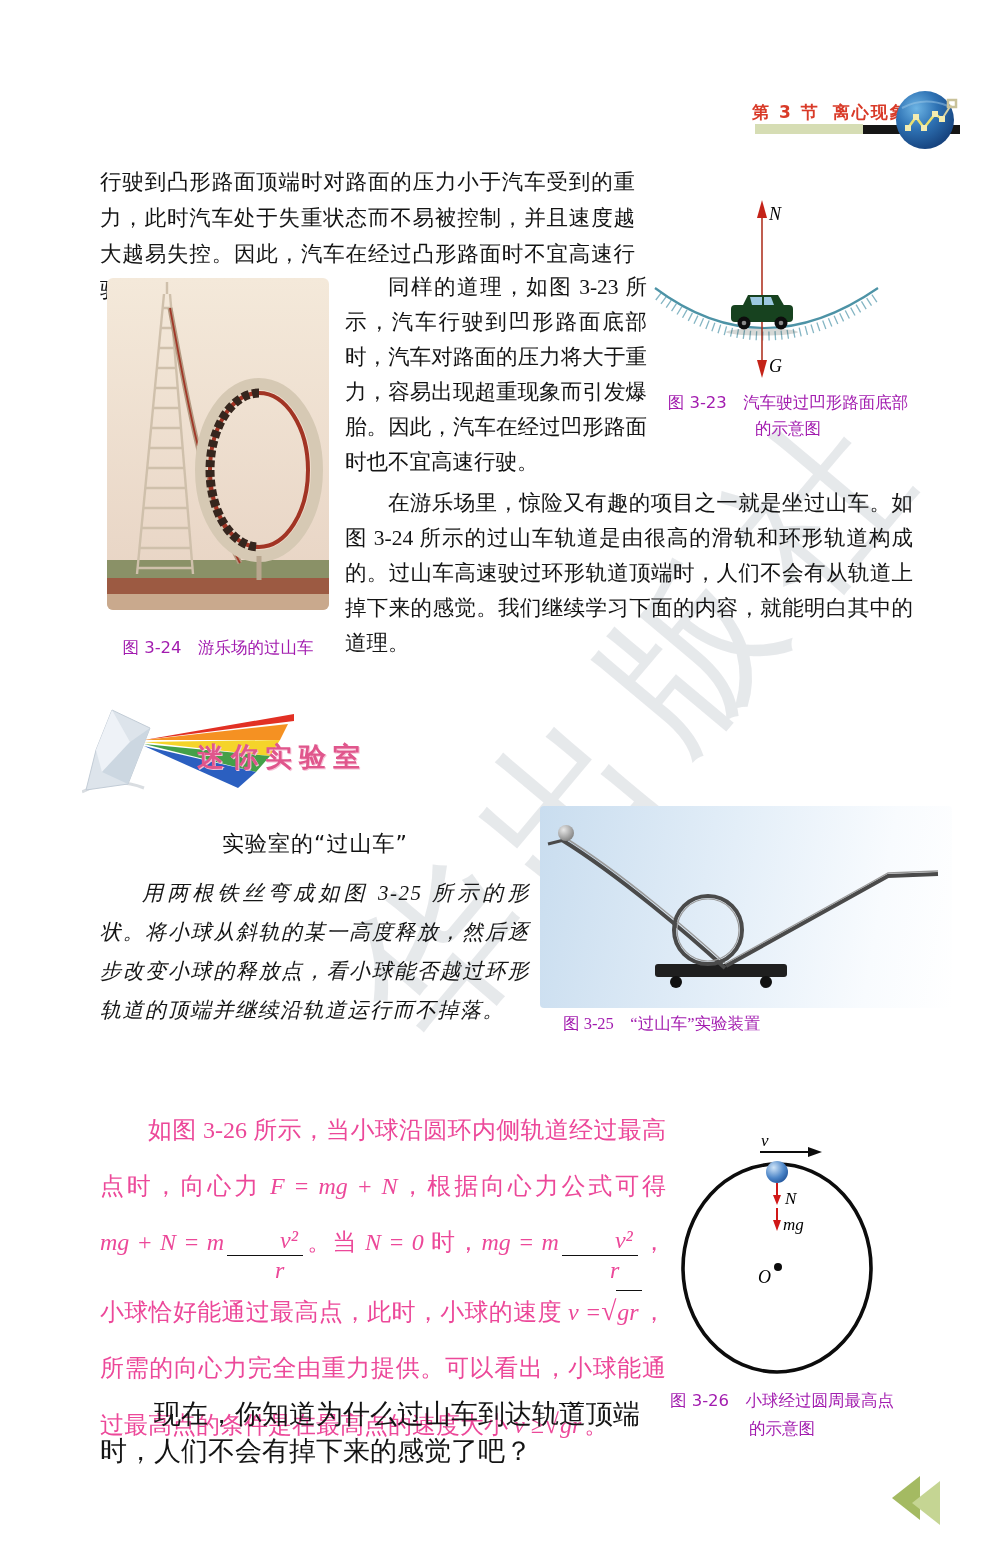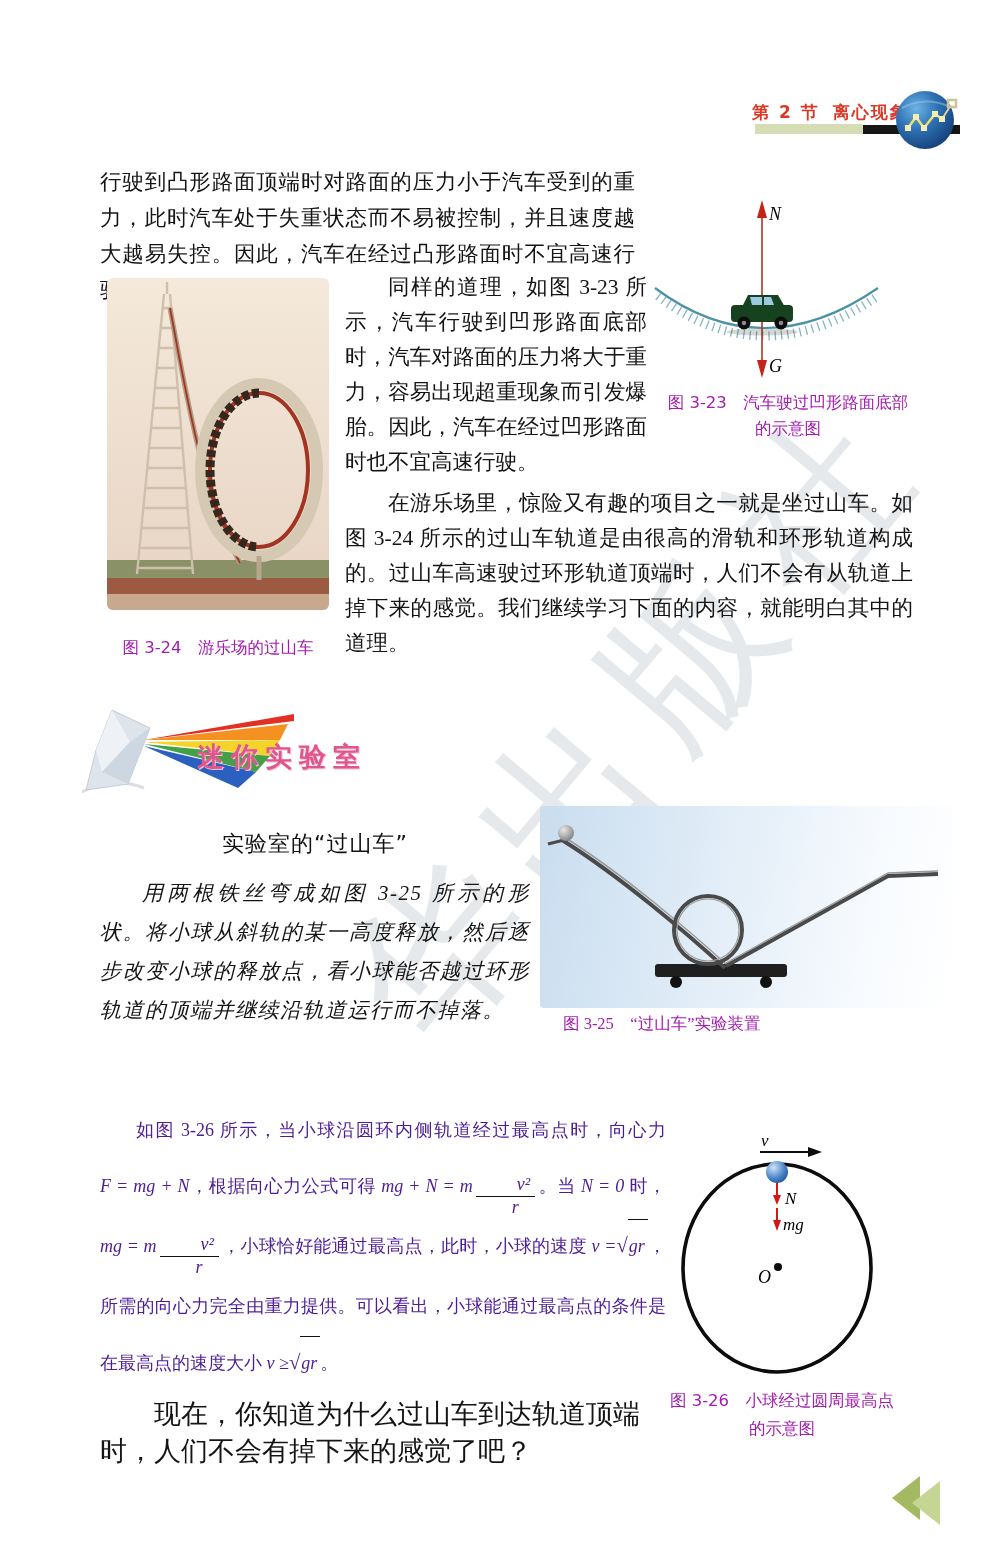--- a/index.html
+++ b/index.html
@@ -74,33 +74,33 @@
   }
   .fig25-photo {
     position:absolute; left:540px; top:806px; width:412px; height:202px; z-index:1;
     background:linear-gradient(100deg,#c9ddEF 0%, #e3eef8 45%, #f8fbfe 80%, #ffffff 100%);
     border-radius:4px;
   }
   .fig25-cap { left:563px; top:1013px;font-family:Liberation Serif, serif; }
   
   .physics {
     position:absolute; left:100px; top:1102px; width:566px; z-index:1; margin:0;
-    font-size:18px; line-height:56px; text-align:justify; color:#4c1d95;
+    font-size:24px; line-height:56px; text-align:justify; color:#ec4899;
     text-indent:2em;
   }
   .math { font-family:"Liberation Serif","DejaVu Serif",serif; font-style:italic; white-space:nowrap; }
   .frac {
     display:inline-block; vertical-align:-1.15em; text-align:left;
     line-height:1.1; margin:0 3px; font-style:italic;
   }
   .frac .num { display:block; padding:0 5px 1px; border-bottom:1.6px solid #111; }
   .frac .den { display:block; padding-top:1px; }
   .sqrt { white-space:nowrap; font-style:italic; }
   .sqrt .radical { font-style:normal; font-size:1.15em; }
-  .sqrt .radicand { border-top:1.7px solid #111; padding:16px 3px 0 1px; }
+  .sqrt .radicand { border-top:1.7px solid #111; padding:8px 3px 0 1px; }
   .question { position:absolute; left:100px; top:1396px; width:566px; margin:0; z-index:1;
     font-size:27px; line-height:37px; text-indent:2em; color:#141414; }
   
   .fig26 { position:absolute; left:662px; top:1128px; width:240px; z-index:1; }
   .fig26 .cap1 { position:absolute; left:-8px; top:262px; width:256px; text-align:center; }
   .fig26 .cap2 { position:absolute; left:-8px; top:290px; width:256px; text-align:center; }
   
   .footer-bar {
     position:absolute; left:418px; top:1483px; width:474px; height:15px; z-index:1;
     background:linear-gradient(to right, rgba(200,213,147,0) 0%, #cdd89b 40%, #c4d18a 100%);
@@ -114,21 +114,21 @@
   svg text { font-family:"Liberation Serif","DejaVu Serif",serif; }
 </style>
 </head>
 <body>
 
 <div class="page">
 
   <div class="watermark">华出版社</div>
 
   <div class="header-title">
-    <span>第 2 节</span><span class="t2">离心现象</span>
+    <span>第 3 节</span><span class="t2">离心现象</span>
   </div>
   <div class="bar-green"></div>
   <div class="bar-black"></div>
   <svg class="globe" width="64" height="64" viewBox="0 0 64 64">
     <defs>
       <radialGradient id="gg" cx="35%" cy="30%" r="80%">
         <stop offset="0%" stop-color="#6db4e4"></stop>
           <stop offset="45%" stop-color="#2e72b4"></stop>
           <stop offset="100%" stop-color="#123a74"></stop>
       </radialGradient>

